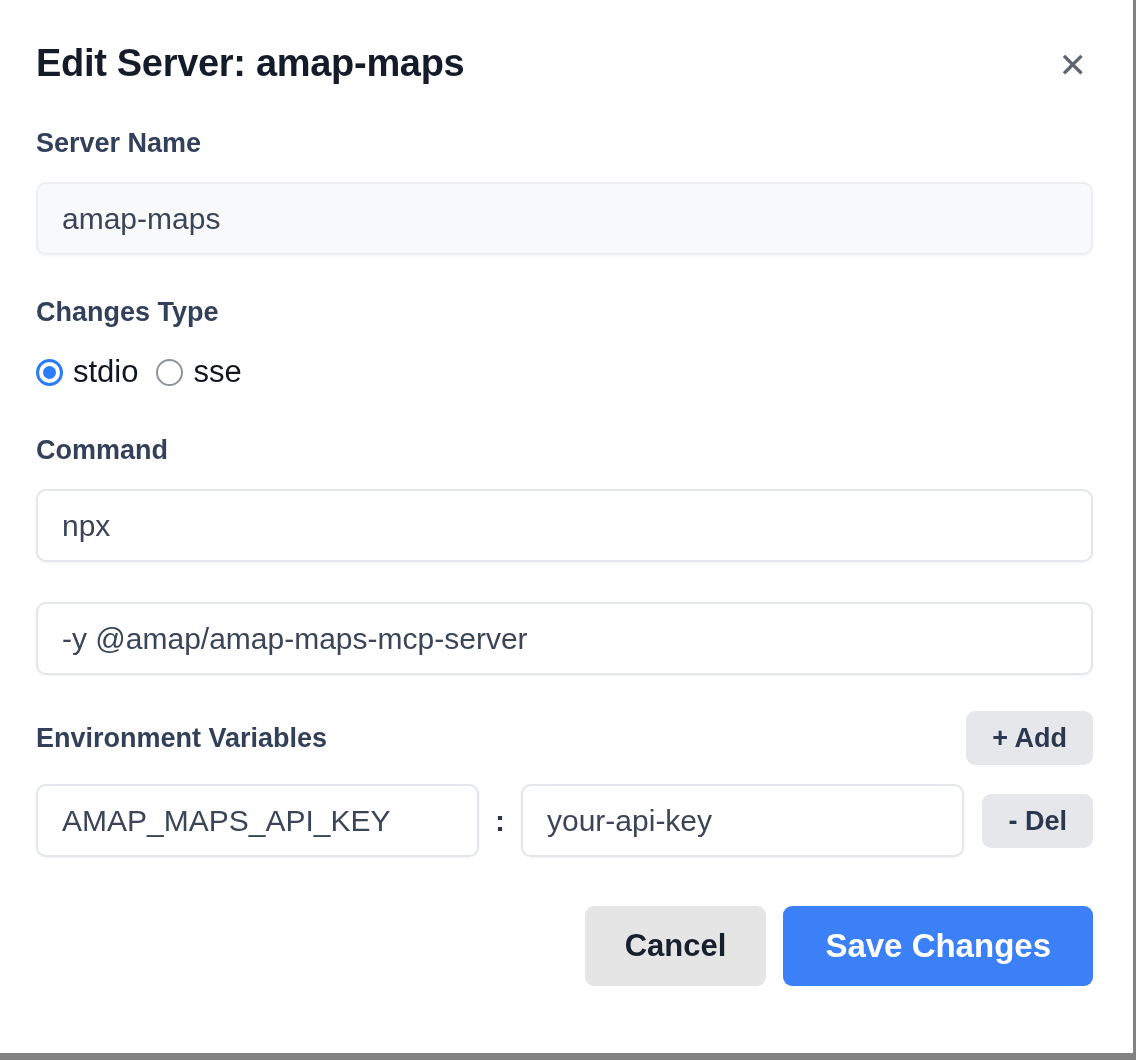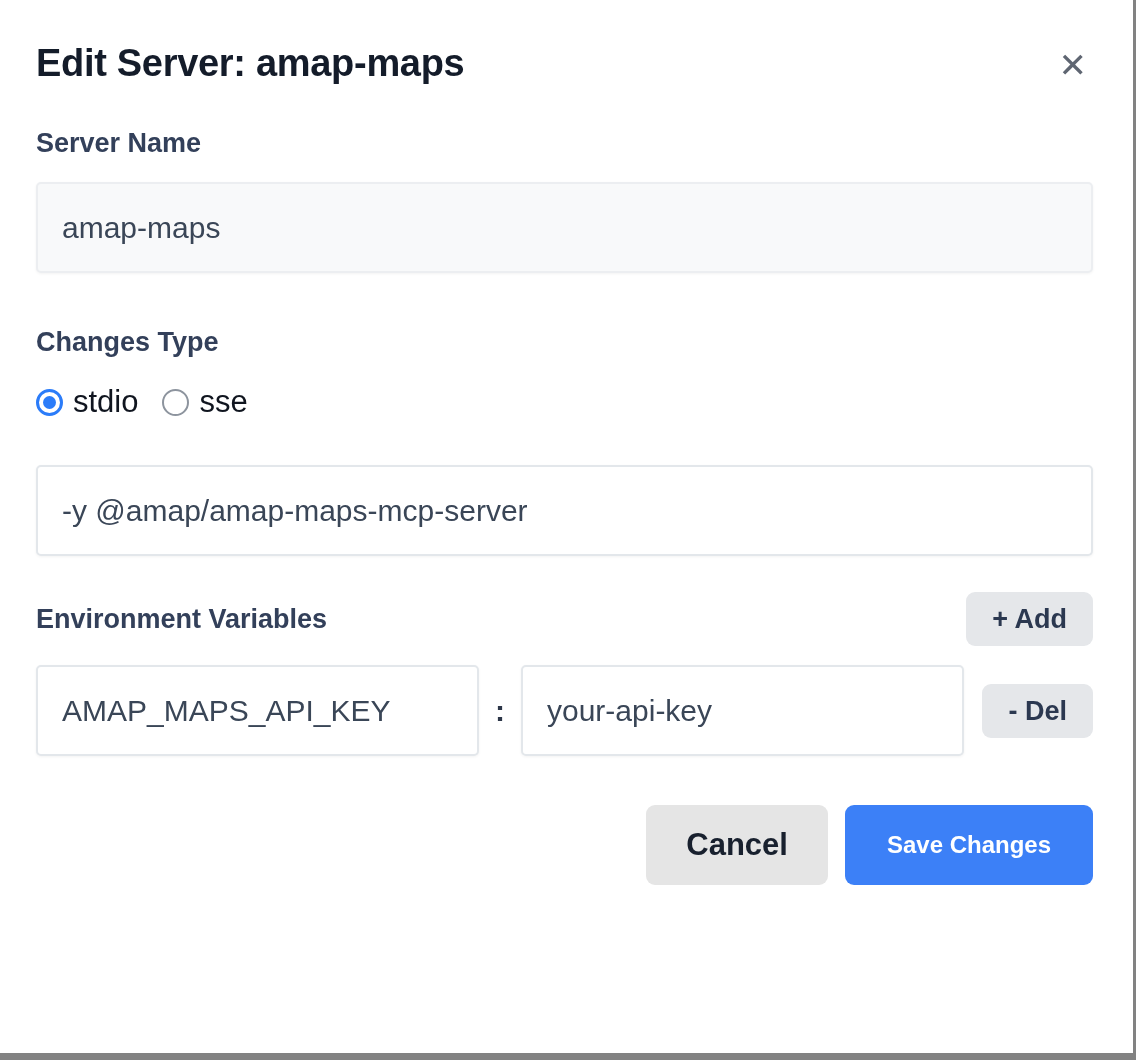--- a/index.html
+++ b/index.html
@@ -30,38 +30,38 @@
     padding: 2px 6px; margin-top: 6px;
     font-family: "Liberation Sans", sans-serif;
   }
   
   .field-label {
     display: block;
     font-size: 27px; font-weight: 700; color: #33405a;
     line-height: 30px;
   }
   .text-input {
-    display: block; width: 100%; height: 91px;
-    border: 2px solid #e3e7eb; border-radius: 5px;
+    display: block; width: 100%; height: 73px;
+    border: 2px solid #e3e7eb; border-radius: 10px;
     background: #ffffff;
     font-family: "Liberation Sans", "DejaVu Sans", sans-serif;
     font-size: 30px; color: #3a4657;
     padding: 0 24px;
     outline: none;
     box-shadow: 0 1px 3px rgba(0,0,0,0.05);
   }
   .text-input.disabled { background: #f8f9fa; border-color: #eceef1; }
-  .group-name  { margin-bottom: 54px; }
+  .group-name  { margin-bottom: 42px; }
   .group-name .field-label, .group-cmd .field-label, .group-args .field-label { margin-bottom: 24px; }
   .group-type  { margin-bottom: 46px; }
   .group-type .field-label { margin-bottom: 28px; }
   .group-cmd   { margin-bottom: 40px; }
   .group-args  { margin-bottom: 36px; }
   
-  .radio-row { display: flex; align-items: flex-end; gap: 24px; }
+  .radio-row { display: flex; align-items: flex-end; gap: 18px; }
   .radio-option { display: flex; align-items: center; gap: 10px; cursor: pointer; }
   .radio-circle {
     width: 27px; height: 27px; border-radius: 50%;
     display: inline-flex; align-items: center; justify-content: center;
     flex: none;
   }
   .radio-circle.selected { border: 3px solid #2b7cf9; background: #ffffff; }
   .radio-circle.selected .radio-dot {
     width: 13px; height: 13px; border-radius: 50%; background: #2b7cf9;
   }
@@ -92,21 +92,21 @@
   }
   .btn-cancel {
     background: #e5e5e5; border: none; border-radius: 9px;
     font-family: "Liberation Sans", sans-serif;
     font-size: 31px; font-weight: 600; color: #18202e;
     height: 80px; padding: 0 40px; cursor: pointer;
   }
   .btn-save {
     background: #3c80f7; border: none; border-radius: 9px;
     font-family: "Liberation Sans", sans-serif;
-    font-size: 24px; font-weight: 600; color: #ffffff;
+    font-size: 33px; font-weight: 600; color: #ffffff;
     height: 80px; padding: 0 42px; cursor: pointer;
   }
 </style>
 </head>
 <body>
 
 <div class="modal">
 
   <div class="modal-header">
     <h1 class="modal-title">Edit Server: amap-maps</h1>
@@ -127,20 +127,24 @@
           </span>
         <span class="radio-label">stdio</span>
       </div>
       <div class="radio-option">
         <span class="radio-circle unselected"></span>
         <span class="radio-label">sse</span>
       </div>
     </div>
   </div>
 
+  <div class="group-cmd">
+    <label class="field-label">Command</label>
+    <input class="text-input" type="text" value="npx" style="">
+  </div>
 
   <div class="group-args">
     <input class="text-input" type="text" value="-y @amap/amap-maps-mcp-server" style="">
   </div>
 
   <div class="env-header">
     <label class="field-label">Environment Variables</label>
     <button class="btn-small">+ Add</button>
   </div>
 

